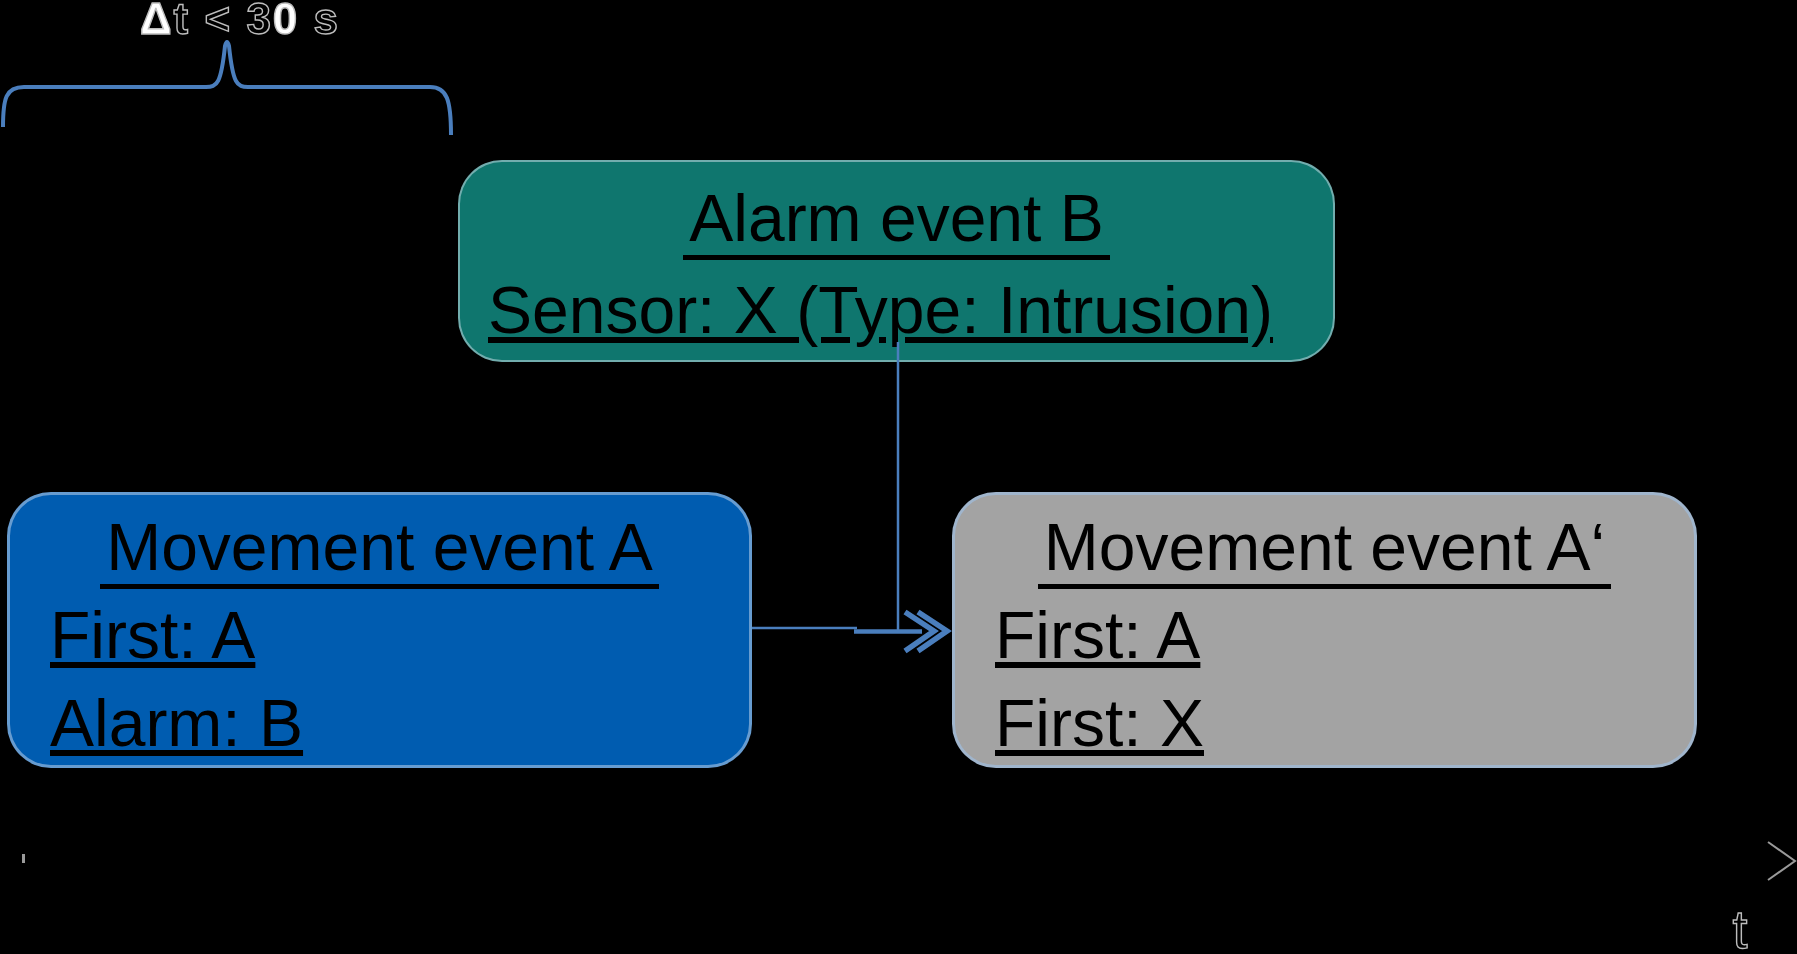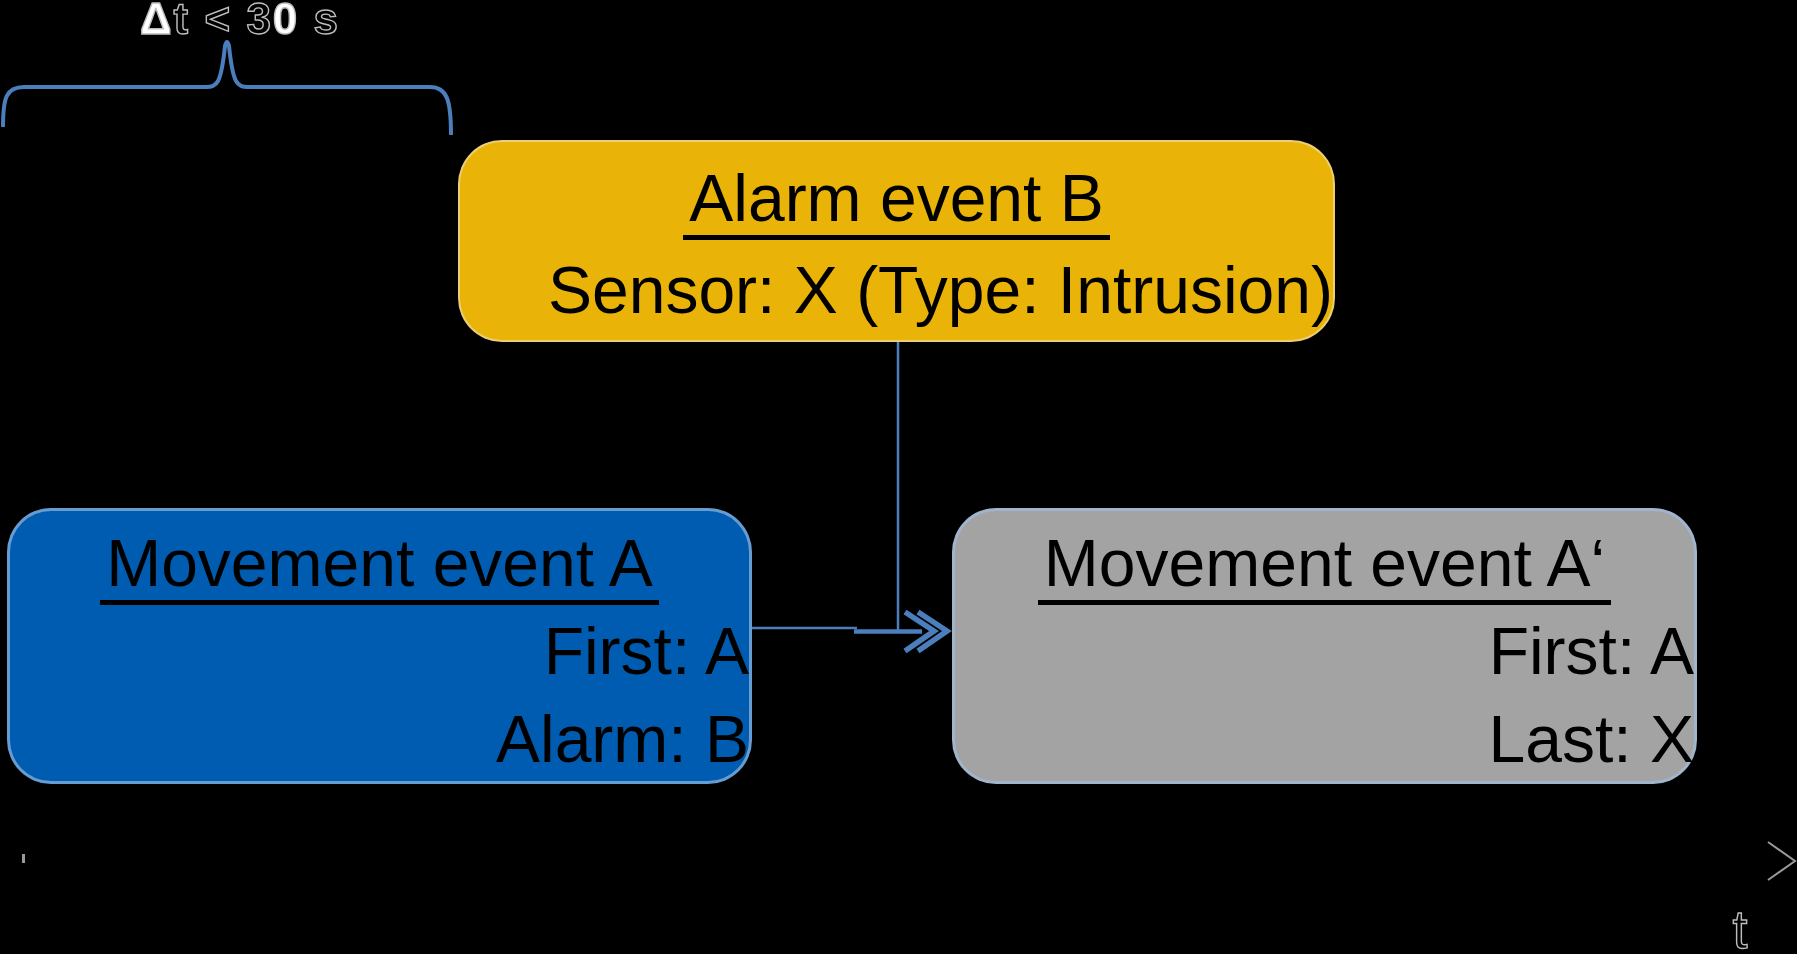--- a/index.html
+++ b/index.html
@@ -32,73 +32,73 @@
   .diagram-box {
     position: absolute; box-sizing: border-box;
     border-radius: 44px; color: #000;
   }
   .box-light {
     left: 458px; top: 140px; width: 877px; height: 202px;
     border: 2px solid rgba(236, 242, 252, 0.45);
     padding-top: 10px; font-size: 66px; line-height: 92px;
   }
   .box-dark {
-    top: 508px; width: 745px; height: 276px;
+    top: 492px; width: 745px; height: 276px;
     border: 3px solid rgba(158, 190, 226, 0.65);
     padding-top: 8px; font-size: 66px; line-height: 88px;
   }
   #box-movement-a { left: 7px; }
   #box-movement-a-prime { left: 952px; }
 
   .box-title { text-align: center; }
   .box-title .underlined {
     display: inline-block;
     border-bottom: 5px solid #000;
     padding: 0 6px 2px 6px;
     line-height: 1.05;
   }
-  .box-line { padding-left: 40px; text-align: right; }
+  .box-line { padding-left: 40px; text-align: left; text-decoration: underline; }
   .box-light .box-line { padding-left: 28px; }
 
   
   .axis-label {
     position: absolute; left: 1700px; top: 898px; width: 80px;
     text-align: center; font-size: 54px;
     color: transparent;
     -webkit-text-stroke: 1.4px var(--outline, #bdbdbd);
   }
 </style>
 </head>
 <body>
 
 <div id="stage">
 
   <div class="brace-label"><span class="glyph-filled">Δ</span><span class="glyph-outline">t</span><span class="glyph-outline"> </span><span class="glyph-outline">&lt;</span><span class="glyph-outline"> </span><span class="glyph-outline">3</span><span class="glyph-filled">0</span><span class="glyph-outline"> </span><span class="glyph-outline">s</span></div>
 
-  <div id="box-alarm" class="diagram-box box-light" style="background-color: #eab308;">
+  <div id="box-alarm" class="diagram-box box-light" style="background-color: #0f766e; margin-top: 20px;">
     <div class="box-title">
       <span class="underlined">Alarm event B</span>
     </div>
     <div class="box-line">Sensor: X (Type: Intrusion)</div>
   </div>
 
   <div id="box-movement-a" class="diagram-box box-dark" style="background-color: rgb(0, 92, 176);">
     <div class="box-title">
       <span class="underlined">Movement event A</span>
     </div>
     <div class="box-line">First: A</div>
     <div class="box-line">Alarm: B</div>
   </div>
 
   <div id="box-movement-a-prime" class="diagram-box box-dark" style="background-color: #a3a3a3;">
     <div class="box-title">
       <span class="underlined">Movement event A‘</span>
     </div>
     <div class="box-line">First: A</div>
-    <div class="box-line">Last: X</div>
+    <div class="box-line">First: X</div>
   </div>
 
   <svg id="overlay" viewBox="0 0 1797 954" xmlns="http://www.w3.org/2000/svg">
 
     <path d="M 3 127 C 3 98, 6 87, 24 87 L 206 87 C 217 87, 221 84, 225 46 Q 227 38, 229 46 C 233 84, 237 87, 248 87 L 430 87 C 447 87, 451 100, 451 135" fill="none" stroke-width="4" stroke="#4A7EBD"></path>
 
     <line x1="898" y1="342" x2="898" y2="630" stroke-width="2.5" stroke="#4A7EBD"></line>
 
     <line x1="752" y1="628" x2="857" y2="628" stroke-width="2.5" stroke="#4A7EBD"></line>
 

